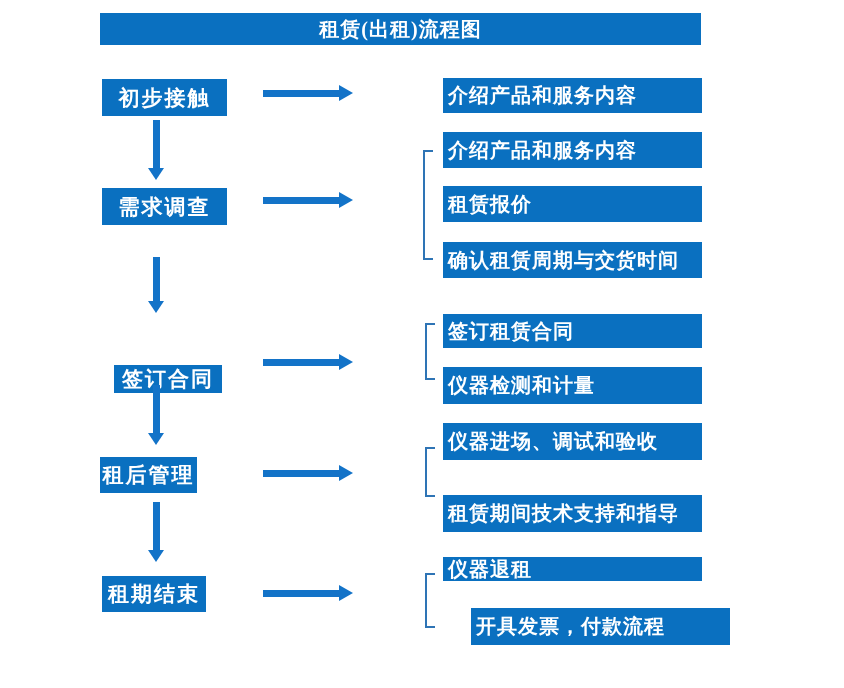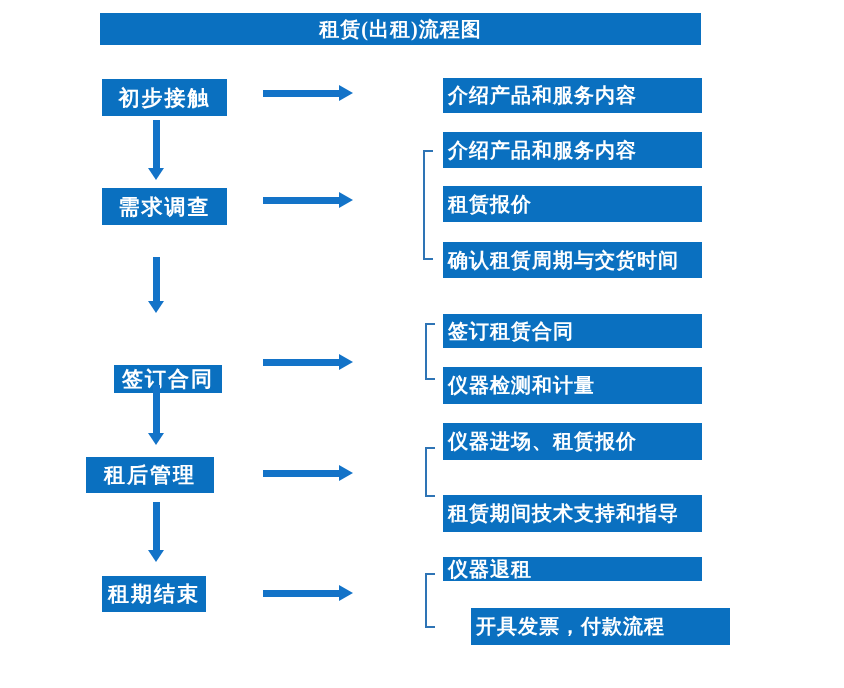--- a/index.html
+++ b/index.html
@@ -77,30 +77,30 @@
 </head>
 <body>
 
 <div class="canvas">
 
   <div class="title-banner">租赁(出租)流程图</div>
 
   <div class="stage-box" style="left:102px;top:79px;width:125px;height:37px;">初步接触</div>
   <div class="stage-box" style="left:102px;top:188px;width:125px;height:37px;">需求调查</div>
   <div class="stage-box" style="left:114px;top:345px;width:108px;height:28px;margin-top:20px;">签订合同</div>
-  <div class="stage-box" style="left:86px;top:457px;width:128px;height:36px;">租后管理</div>
+  <div class="stage-box" style="left:100px;top:457px;width:97px;height:36px;">租后管理</div>
   <div class="stage-box" style="left:102px;top:576px;width:104px;height:36px;">租期结束</div>
 
   <div class="detail-box" style="top:78px;height:35px;">介绍产品和服务内容</div>
   <div class="detail-box" style="top:132px;height:36px;">介绍产品和服务内容</div>
   <div class="detail-box" style="top:186px;height:36px;">租赁报价</div>
   <div class="detail-box" style="top:242px;height:36px;">确认租赁周期与交货时间</div>
   <div class="detail-box" style="top:314px;height:34px;">签订租赁合同</div>
   <div class="detail-box" style="top:367px;height:37px;">仪器检测和计量</div>
-  <div class="detail-box" style="top:423px;height:37px;">仪器进场、租赁报价</div>
+  <div class="detail-box" style="top:423px;height:37px;">仪器进场、调试和验收</div>
   <div class="detail-box" style="top:495px;height:37px;">租赁期间技术支持和指导</div>
   <div class="detail-box" style="top:557px;height:24px;">仪器退租</div>
   <div class="detail-box" style="top:608px;height:37px;margin-left:28px;">开具发票，付款流程</div>
 
   <div class="h-arrow" style="top:85px;">
     <div class="shaft"></div>
     <div class="head"></div>
   </div>
   <div class="h-arrow" style="top:192px;">
     <div class="shaft"></div>

